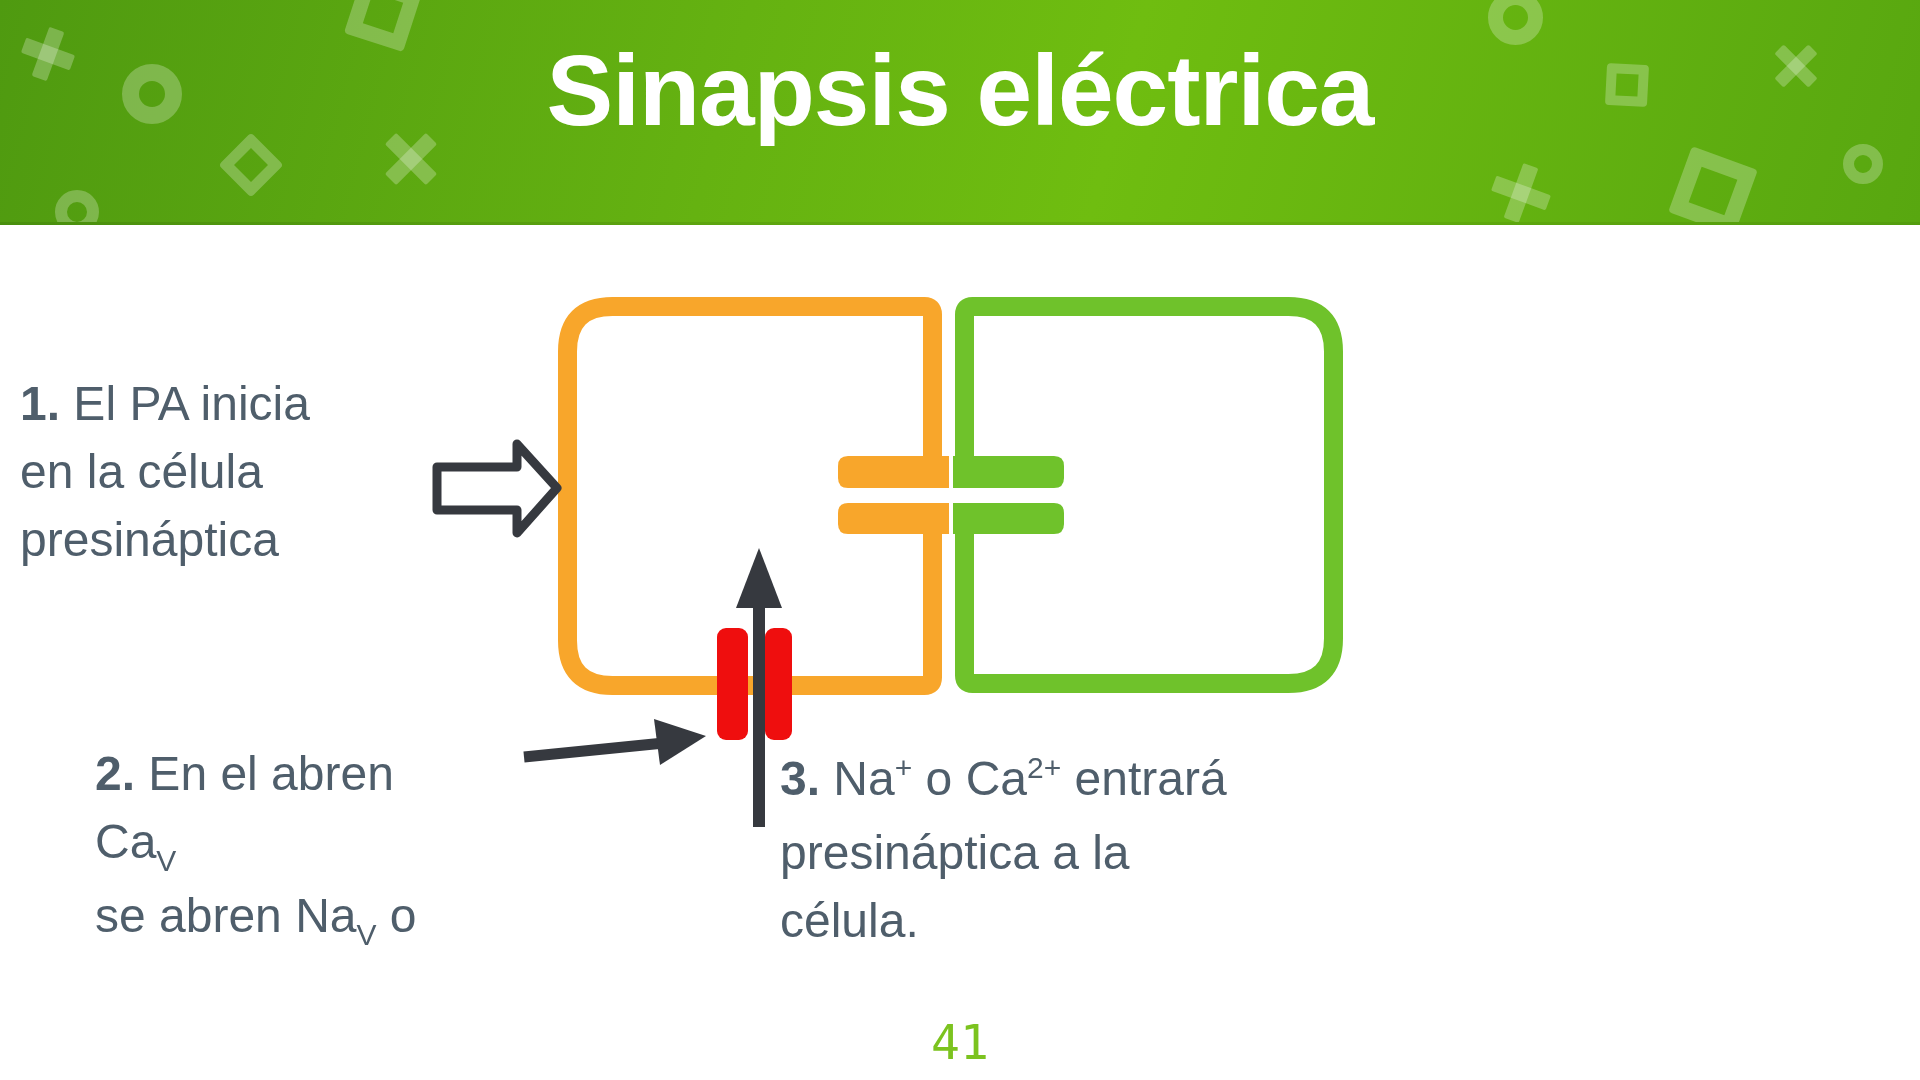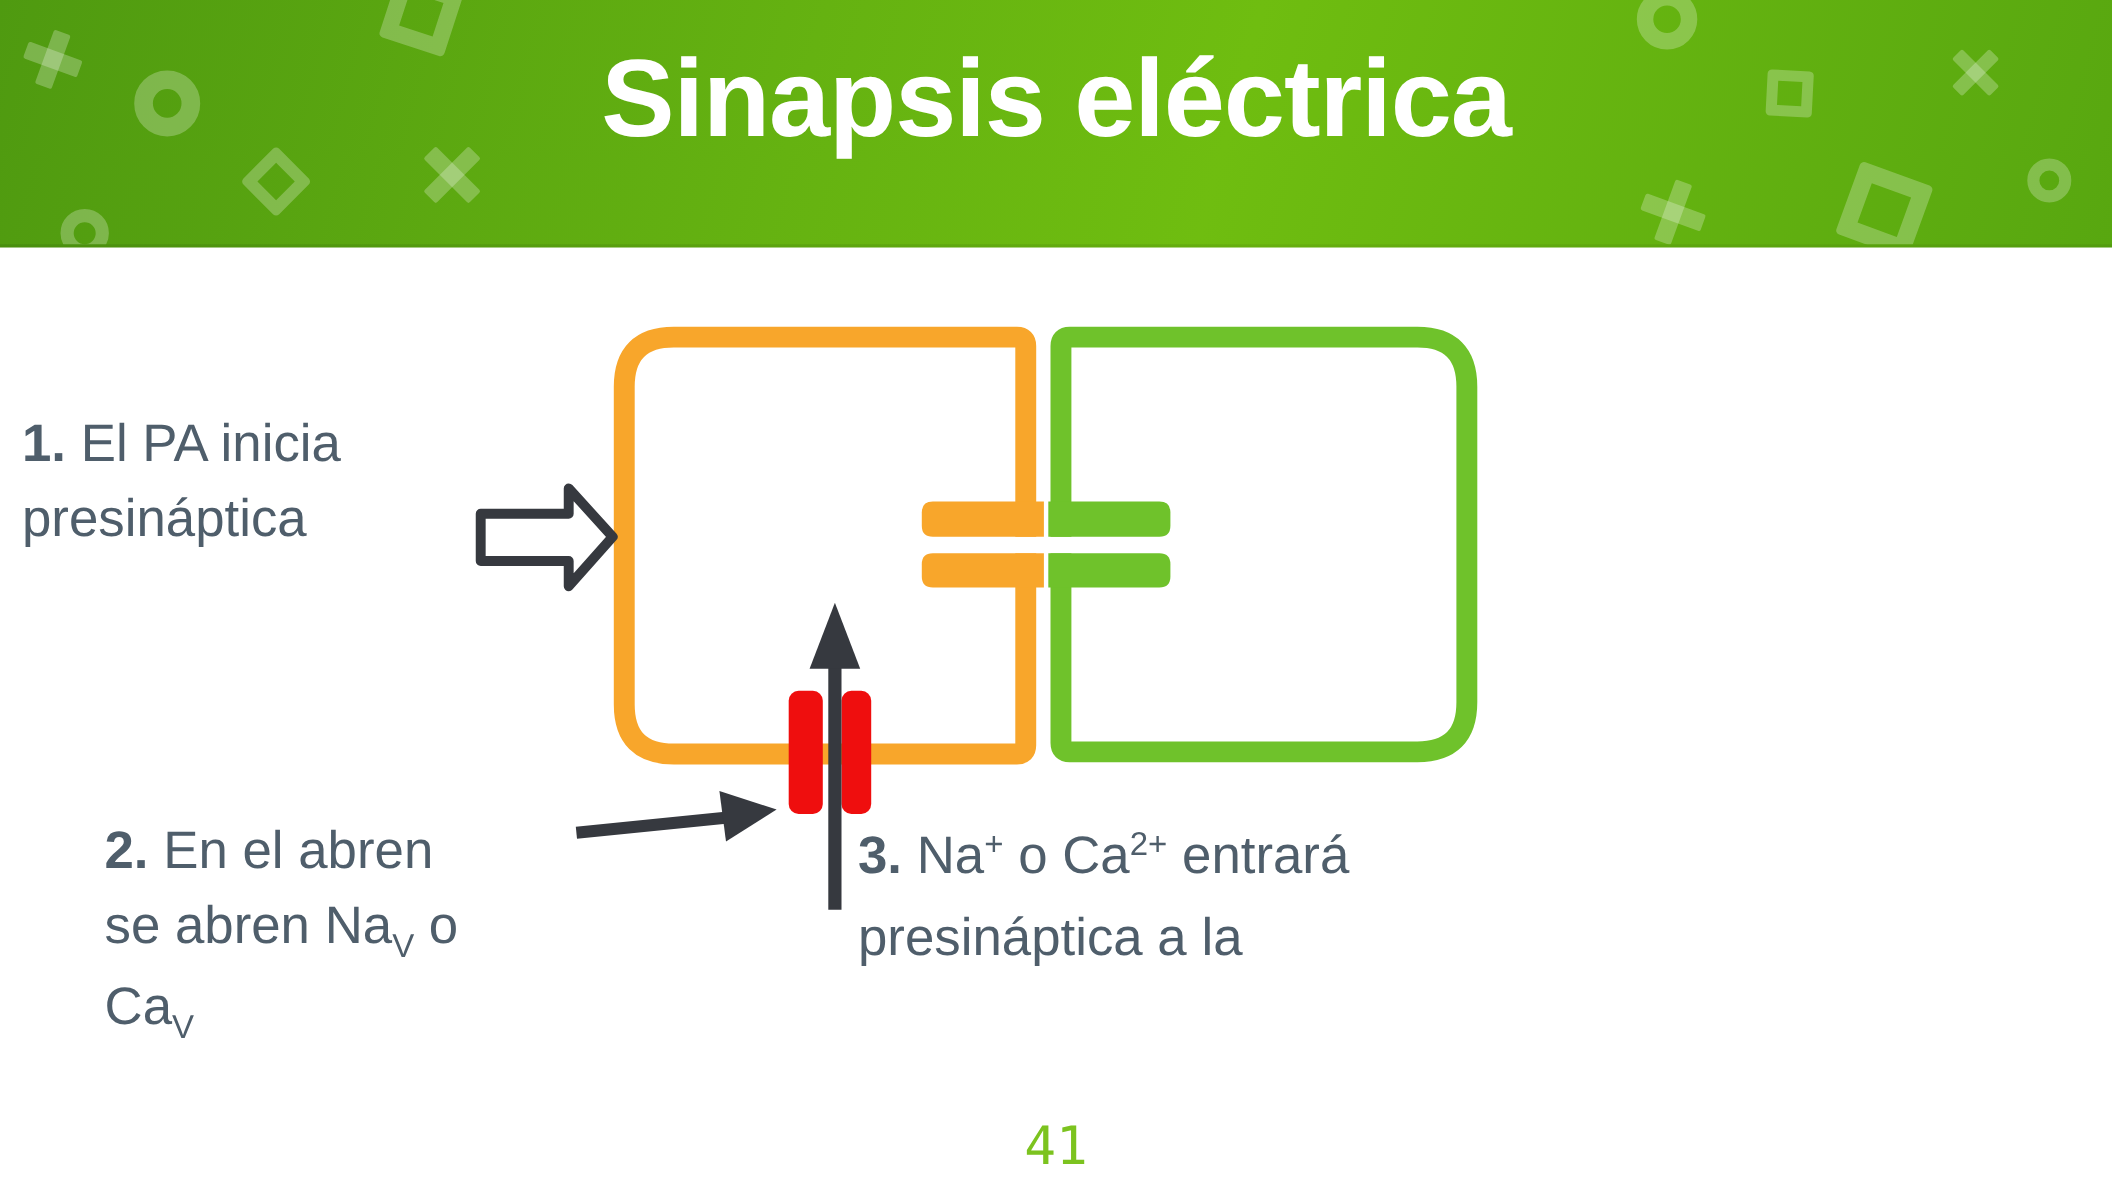--- a/index.html
+++ b/index.html
@@ -76,29 +76,31 @@
     <polygon points="759,548 736,608 782,608" fill="#36393F"></polygon>
 
     <line x1="524" y1="757" x2="664" y2="743" stroke-width="11" stroke="#36393F"></line>
     <polygon points="706,736 654,719 660,765" fill="#36393F"></polygon>
 
     <polygon points="437,467 517,467 517,444 557,488 517,533 517,510 437,510" fill="#ffffff" stroke-width="9" stroke-linejoin="round" stroke="#36393F"></polygon>
   </svg>
 
   <div class="step" style="left:20px;top:370px;width:350px;">
     <div><b>1.</b><span> El PA inicia</span></div>
+    <div>en la célula</div>
     <div>presináptica</div>
   </div>
 
   <div class="step" style="left:95px;top:740px;width:460px;">
     <div><b>2.</b><span> En el abren</span></div>
+    <div><span>Ca</span><span class="sub">V</span></div>
     <div><span>se abren Na</span><span class="sub">V</span><span> o</span></div>
-    <div><span>Ca</span><span class="sub">V</span></div>
   </div>
 
   <div class="step" style="left:780px;top:745px;width:620px;">
     <div><b>3.</b><span> Na</span><span class="sup">+</span><span> o Ca</span><span class="sup">2+</span><span> entrará</span></div>
     <div>presináptica a la</div>
+    <div>célula.</div>
   </div>
 
   <div class="pagenum">41</div>
 
 </div>
 
 </body></html>

